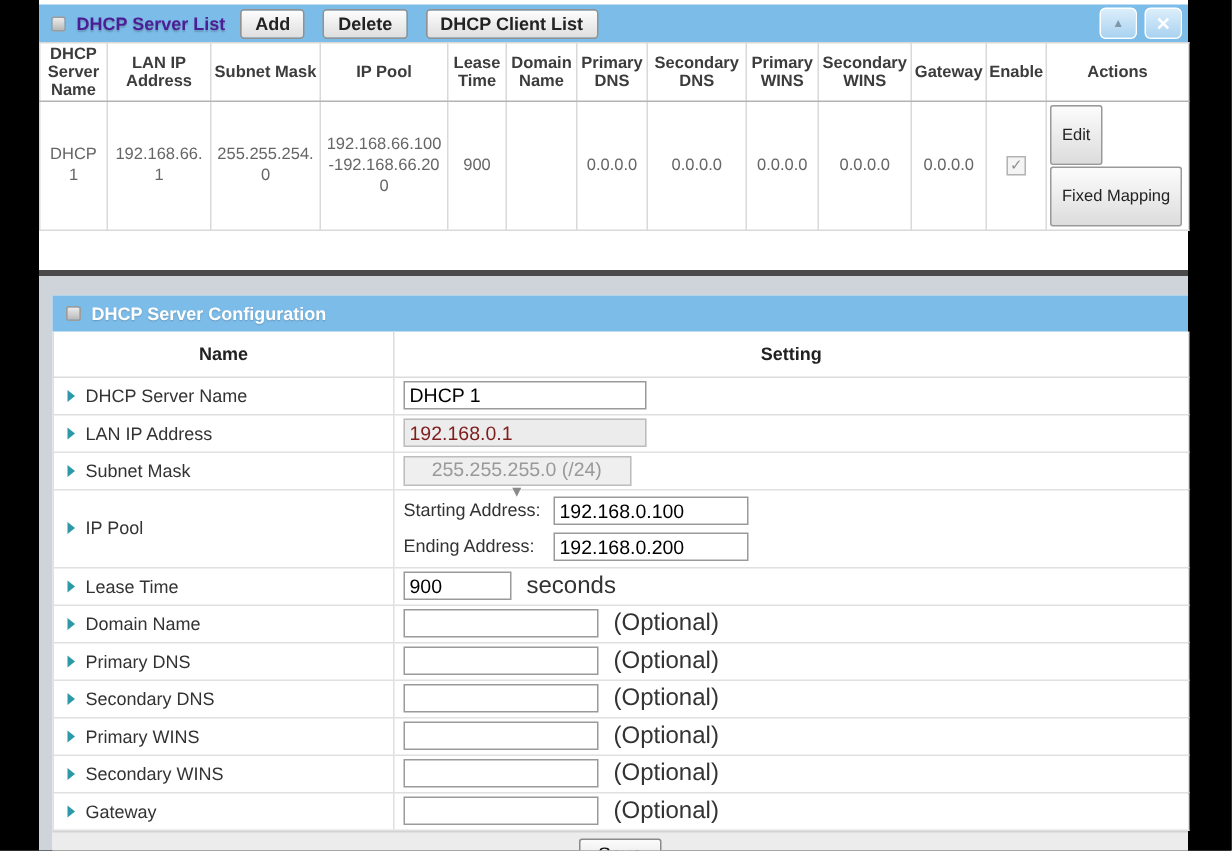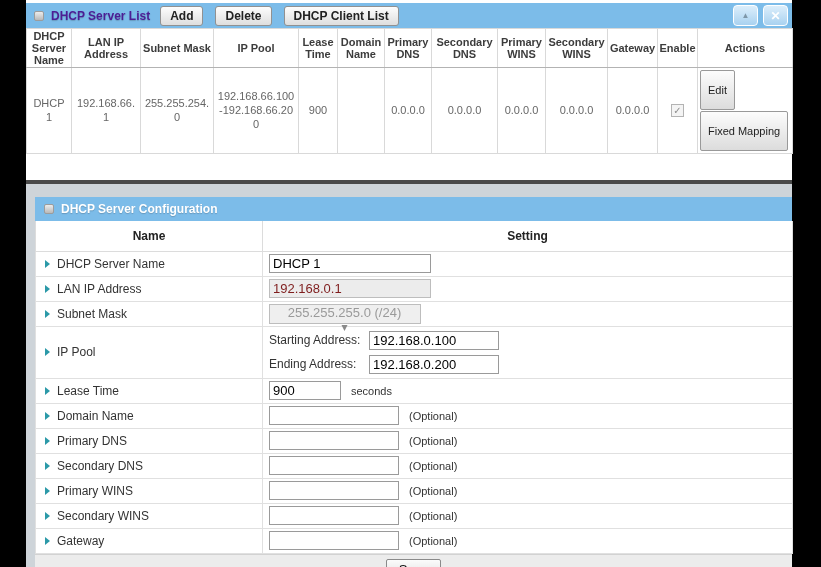--- a/index.html
+++ b/index.html
@@ -62,21 +62,21 @@
   .inp { height:19px; border:1px solid #9a9a9a; font-family:"Liberation Sans", sans-serif;
          font-size:13px; color:#000; padding:0 3px; width:162px; background:#fff; }
   .inp:disabled { background:#ececec; color:#7f1d1d; border-color:#bdbdbd; }
   .inp.pool { width:130px; } .inp.lease { width:72px; } .inp.opt { width:130px; }
   .sel { width:152px; height:20px; border:1px solid #bdbdbd; background:#efefef; color:#9a9a9a;
          font-size:13px; display:inline-flex; align-items:center; justify-content:space-between;
          padding:0 5px 0 4px;flex-direction:column; }
   .sel .chev { color:#8a8a8a; font-size:12px; }
   .pool-line { display:flex; align-items:center; height:24px; }
   .pool-line .plabel { display:inline-block; width:100px; font-size:12px; color:#333; }
-  .suffix { font-size:11px; color:#333; margin-left:10px;text-align:center; }
+  .suffix { font-size:16px; color:#333; margin-left:10px;text-align:center; }
   .cb-on { display:inline-block; width:14px; height:14px; background:#1b6ce8; border-radius:2px;
            color:#fff; font-size:11px; font-weight:bold; line-height:14px; text-align:center;
            vertical-align:middle; cursor:pointer; }
   .cb-label { font-size:12px; color:#333; margin-left:6px; vertical-align:middle; }
 
   .cfg-footer { height:30px; background:#ececec; border-top:1px solid #d2d2d2;
                 display:flex; align-items:flex-start; justify-content:center; padding-top:4px; }
   .save-btn { font-family:"Liberation Sans", sans-serif; font-size:13px; color:#111;
               background:linear-gradient(#fbfbfb,#dfdfdf); border:1px solid #8a8a8a; border-radius:2px;
               padding:1px 12px; height:21px; cursor:pointer; }

